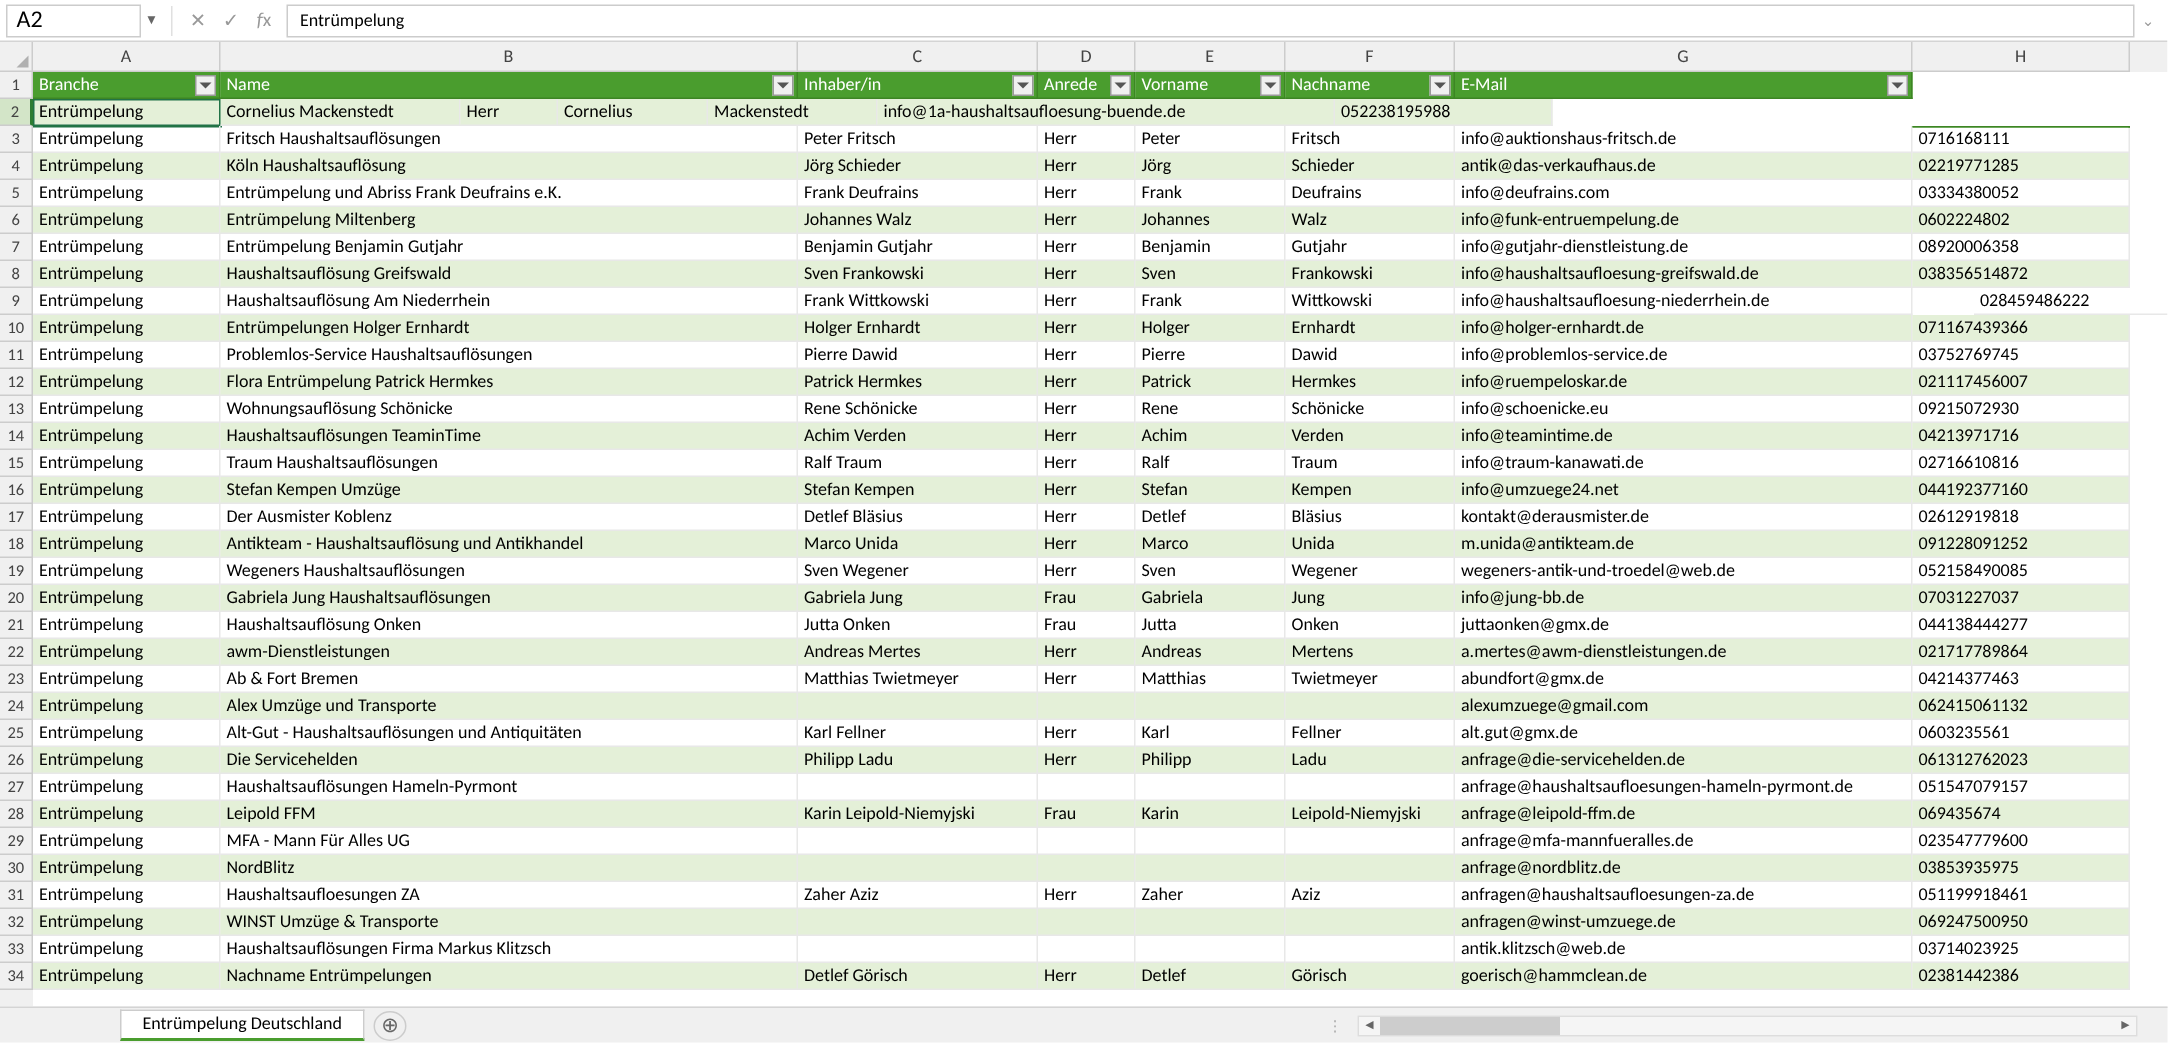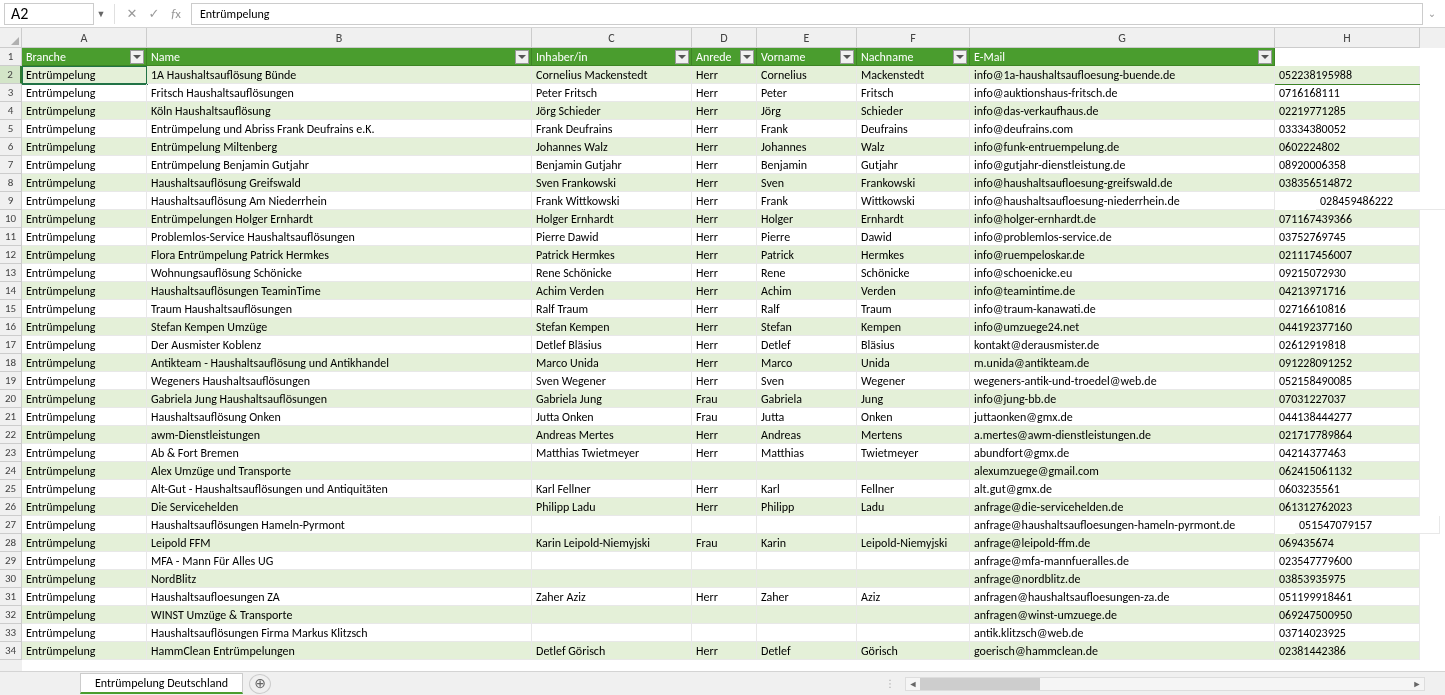--- a/index.html
+++ b/index.html
@@ -139,21 +139,20 @@
           <span>E-Mail</span>
           <div class="filter-btn"></div>
         </div>
         <div class="cell" style="width: 145px; margin-top: 36px;">
           <span>Telefon DE. Format</span>
           <div class="filter-btn"></div>
         </div>
       </div>
       <div class="data-row even">
         <div class="cell active-cell" style="width: 125px;">Entrümpelung</div>
-        <div class="cell" style="width: 385px;">1A Haushaltsauflösung Bünde</div>
         <div class="cell" style="width: 160px;">Cornelius Mackenstedt</div>
         <div class="cell" style="width: 65px;">Herr</div>
         <div class="cell" style="width: 100px;">Cornelius</div>
         <div class="cell" style="width: 113px;">Mackenstedt</div>
         <div class="cell" style="width: 305px;">info@1a-haushaltsaufloesung-buende.de</div>
         <div class="cell" style="width: 145px;">052238195988</div>
       </div>
       <div class="data-row">
         <div class="cell" style="width: 125px;">Entrümpelung</div>
         <div class="cell" style="width: 385px;">Fritsch Haushaltsauflösungen</div>
@@ -164,21 +163,21 @@
         <div class="cell" style="width: 305px;">info@auktionshaus-fritsch.de</div>
         <div class="cell" style="width: 145px;">0716168111</div>
       </div>
       <div class="data-row even">
         <div class="cell" style="width: 125px;">Entrümpelung</div>
         <div class="cell" style="width: 385px;">Köln Haushaltsauflösung</div>
         <div class="cell" style="width: 160px;">Jörg Schieder</div>
         <div class="cell" style="width: 65px;">Herr</div>
         <div class="cell" style="width: 100px;">Jörg</div>
         <div class="cell" style="width: 113px;">Schieder</div>
-        <div class="cell" style="width: 305px;">info@das-verkaufhaus.de</div>
+        <div class="cell" style="width: 305px;">antik@das-verkaufhaus.de</div>
         <div class="cell" style="width: 145px;">02219771285</div>
       </div>
       <div class="data-row">
         <div class="cell" style="width: 125px;">Entrümpelung</div>
         <div class="cell" style="width: 385px;">Entrümpelung und Abriss Frank Deufrains e.K.</div>
         <div class="cell" style="width: 160px;">Frank Deufrains</div>
         <div class="cell" style="width: 65px;">Herr</div>
         <div class="cell" style="width: 100px;">Frank</div>
         <div class="cell" style="width: 113px;">Deufrains</div>
         <div class="cell" style="width: 305px;">info@deufrains.com</div>
@@ -395,21 +394,21 @@
         <div class="cell" style="width: 145px;">061312762023</div>
       </div>
       <div class="data-row">
         <div class="cell" style="width: 125px;">Entrümpelung</div>
         <div class="cell" style="width: 385px;">Haushaltsauflösungen Hameln-Pyrmont</div>
         <div class="cell" style="width: 160px;"></div>
         <div class="cell" style="width: 65px;"></div>
         <div class="cell" style="width: 100px;"></div>
         <div class="cell" style="width: 113px;"></div>
         <div class="cell" style="width: 305px;">anfrage@haushaltsaufloesungen-hameln-pyrmont.de</div>
-        <div class="cell" style="width: 145px; margin-left: 20px;">051547079157</div>
+        <div class="cell" style="width: 145px;">051547079157</div>
       </div>
       <div class="data-row even">
         <div class="cell" style="width: 125px;">Entrümpelung</div>
         <div class="cell" style="width: 385px;">Leipold FFM</div>
         <div class="cell" style="width: 160px;">Karin Leipold-Niemyjski</div>
         <div class="cell" style="width: 65px;">Frau</div>
         <div class="cell" style="width: 100px;">Karin</div>
         <div class="cell" style="width: 113px;">Leipold-Niemyjski</div>
         <div class="cell" style="width: 305px;">anfrage@leipold-ffm.de</div>
         <div class="cell" style="width: 145px;">069435674</div>
@@ -459,21 +458,21 @@
         <div class="cell" style="width: 385px;">Haushaltsauflösungen Firma Markus Klitzsch</div>
         <div class="cell" style="width: 160px;"></div>
         <div class="cell" style="width: 65px;"></div>
         <div class="cell" style="width: 100px;"></div>
         <div class="cell" style="width: 113px;"></div>
         <div class="cell" style="width: 305px;">antik.klitzsch@web.de</div>
         <div class="cell" style="width: 145px;">03714023925</div>
       </div>
       <div class="data-row even">
         <div class="cell" style="width: 125px;">Entrümpelung</div>
-        <div class="cell" style="width: 385px;">HammClean Entrümpelungen</div>
+        <div class="cell" style="width: 385px;">Nachname Entrümpelungen</div>
         <div class="cell" style="width: 160px;">Detlef Görisch</div>
         <div class="cell" style="width: 65px;">Herr</div>
         <div class="cell" style="width: 100px;">Detlef</div>
         <div class="cell" style="width: 113px;">Görisch</div>
         <div class="cell" style="width: 305px;">goerisch@hammclean.de</div>
         <div class="cell" style="width: 145px;">02381442386</div>
       </div>
     </div>
 </div>
 

